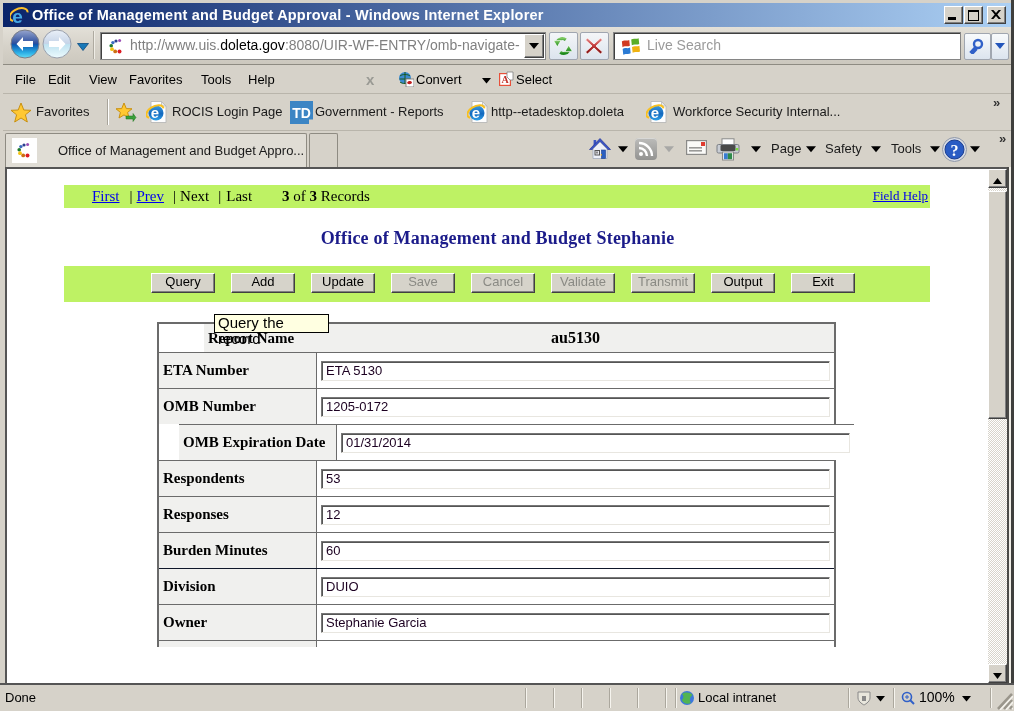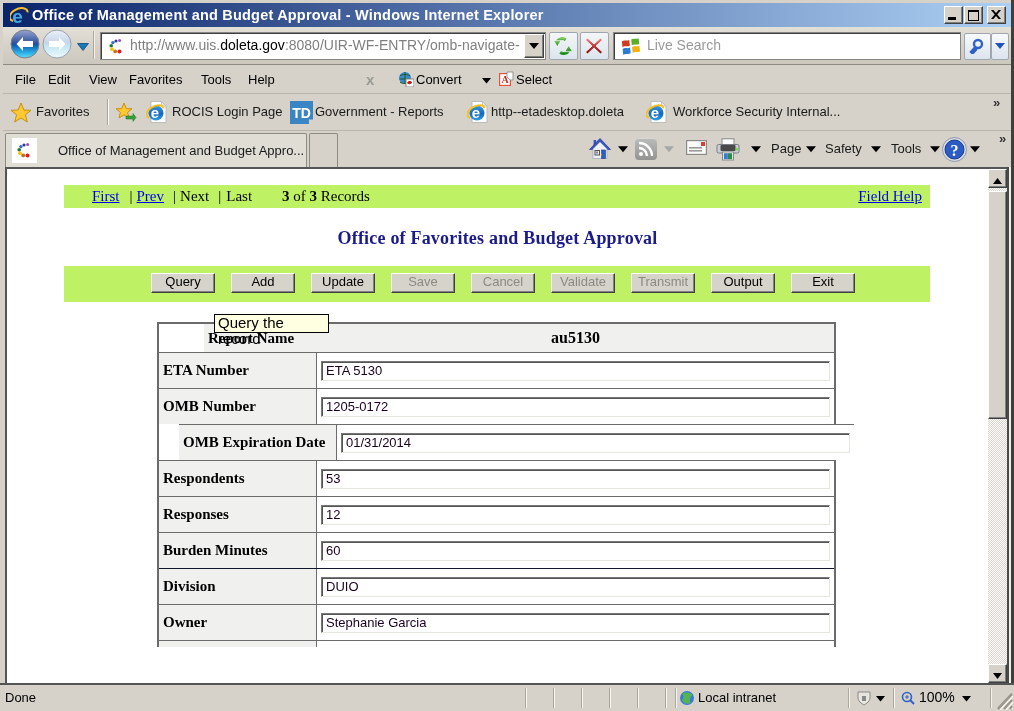--- a/index.html
+++ b/index.html
@@ -389,24 +389,24 @@
   <div id="redge" class="abs"></div>
   <div id="bhl" class="abs"></div>
   <div id="bedge" class="abs"></div>
 
   <div id="content" class="abs">
 
     <div class="strip" style="top:16px;height:23px;">
       <span class="abs" style="left:28px;top:3px;font-size:15px;white-space:nowrap;">
         <span class="lnk">First</span><span style="margin:0 4px 0 10px">|</span><span class="lnk">Prev</span><span style="margin:0 4px 0 9px">|</span>Next<span style="margin:0 5px 0 9px">|</span>Last</span>
       <span class="abs" style="left:218px;top:3px;font-size:15px;"><b>3</b> of <b>3</b> Records</span>
-      <span class="abs lnk" style="right:8px;top:3px;font-size:15px;">Field Help</span>
-    </div>
-
-    <div class="abs" style="left:0;top:59px;width:981px;text-align:center;font-size:18px;font-weight:bold;color:#1b1b8a;letter-spacing:0.2px;">Office of Favorites and Budget Approval</div>
+      <span class="abs lnk" style="right:2px;top:3px;font-size:13px;">Field Help</span>
+    </div>
+
+    <div class="abs" style="left:0;top:59px;width:981px;text-align:center;font-size:18px;font-weight:bold;color:#1b1b8a;letter-spacing:0.2px;">Office of Management and Budget Stephanie</div>
 
     <div class="strip" style="top:97px;height:36px;">
       <div class="btn" style="left:87px">Query</div>
       <div class="btn" style="left:167px">Add</div>
       <div class="btn" style="left:247px">Update</div>
       <div class="btn dis" style="left:327px">Save</div>
       <div class="btn dis" style="left:407px">Cancel</div>
       <div class="btn dis" style="left:487px">Validate</div>
       <div class="btn dis" style="left:567px">Transmit</div>
       <div class="btn" style="left:647px">Output</div>

